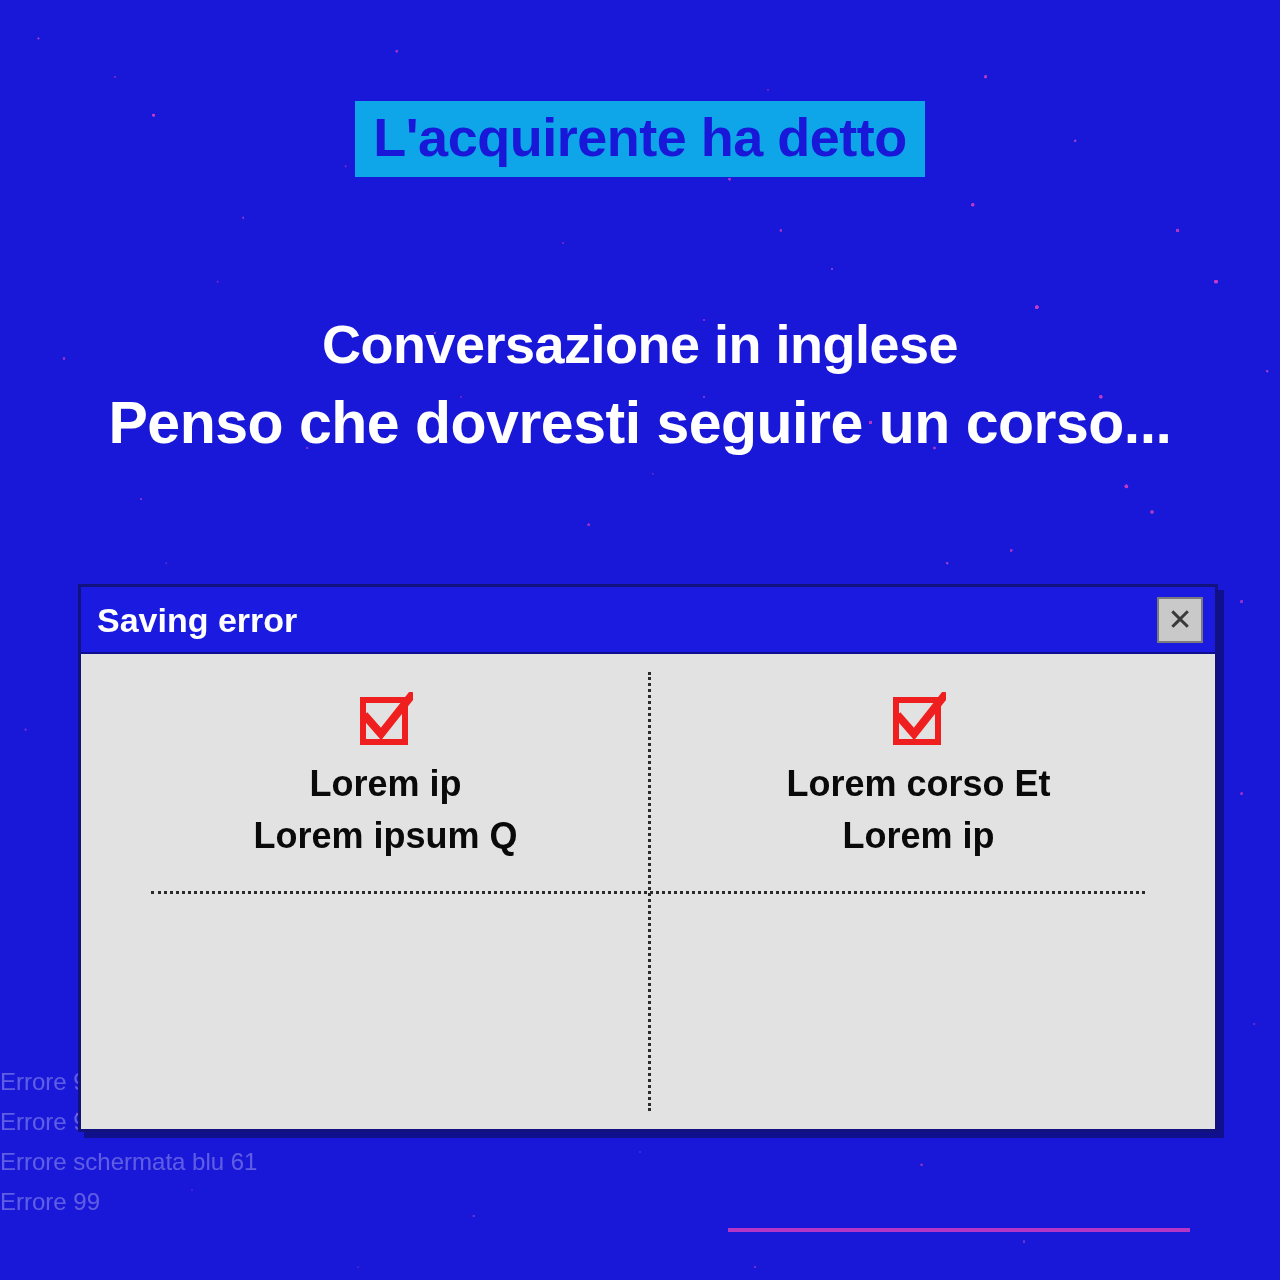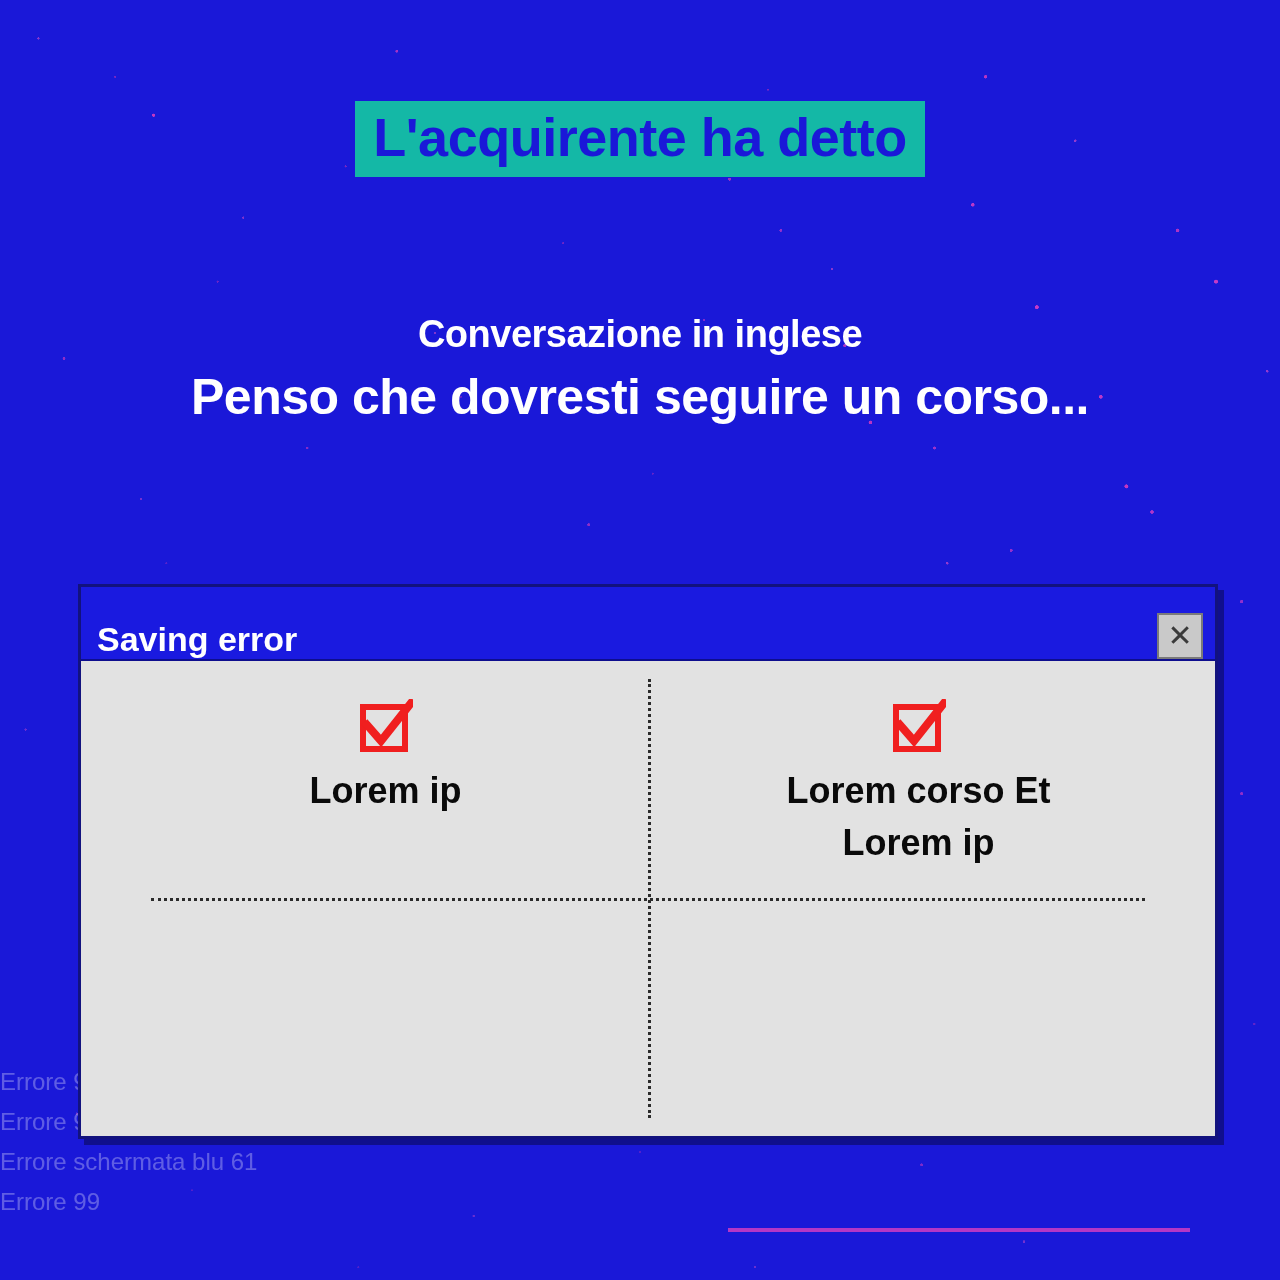--- a/index.html
+++ b/index.html
@@ -117,45 +117,45 @@
   
   .title-wrap {
     position: absolute;
     top: 101px;
     left: 0;
     width: 1280px;
     text-align: center;
   }
   .title {
     display: inline-block;
-    background: #14b8a6;
+    background: #0ea5e9;
     color: #1a18d8;
     font-size: 54px;
     font-weight: bold;
     line-height: 1.26;
     padding: 2px 18px 6px 18px;
     letter-spacing: -0.5px;
   }
 
   .subtitle-block {
     position: absolute;
     top: 310px;
     left: 0;
     width: 1280px;
     text-align: center;
     color: #ffffff;
     font-weight: bold;
     letter-spacing: -0.5px;
   }
   .subtitle-line1 {
-    font-size: 38px;
+    font-size: 54px;
     line-height: 1.28;
   }
   .subtitle-line2 {
-    font-size: 50px;
+    font-size: 59px;
     line-height: 1.3;
     margin-top: 6px;
   }
 
   
   .error-log {
     position: absolute;
     left: 0;
     bottom: 58px;
     color: rgba(255,255,255,0.30);
@@ -183,23 +183,23 @@
     width: 1134px;
     border: 3px solid #12127e;
     background: #e2e2e2;
     box-shadow: 6px 6px 0 rgba(0,0,0,0.35);
     z-index: 3;
   }
   .titlebar {
     height: 64px;
     background: #1a1ae0;
     display: flex;
-    align-items: flex-end;
+    align-items: center;
     justify-content: space-between;
-    padding: 8px 6px 0 16px;
+    padding: 1px 6px 0 16px;
     border-bottom: 2px solid #0e0e8e;
   }
   .titlebar-text {
     color: #ffffff;
     font-size: 34px;
     font-weight: bold;
     letter-spacing: 0px;
   }
   .close-btn {
     width: 42px;
@@ -294,20 +294,21 @@
       <div class="vline"></div>
       <div class="hline"></div>
 
       <div class="cell">
         <svg class="check" viewBox="0 0 54 54">
           <rect x="4" y="8" width="42" height="42" fill="none" stroke="#f01f1f" stroke-width="6"></rect>
           <path d="M8 26 L22 42 L52 4" fill="none" stroke="#f01f1f" stroke-width="8" stroke-linecap="square"></path>
         </svg>
         <div class="cell-text">
           <div>Lorem ip</div>
+          <div>Lorem ipsum Q</div>
         </div>
       </div>
 
 
       <div class="cell">
         <svg class="check" viewBox="0 0 54 54">
           <rect x="4" y="8" width="42" height="42" fill="none" stroke="#f01f1f" stroke-width="6"></rect>
           <path d="M8 26 L22 42 L52 4" fill="none" stroke="#f01f1f" stroke-width="8" stroke-linecap="square"></path>
         </svg>
         <div class="cell-text">

